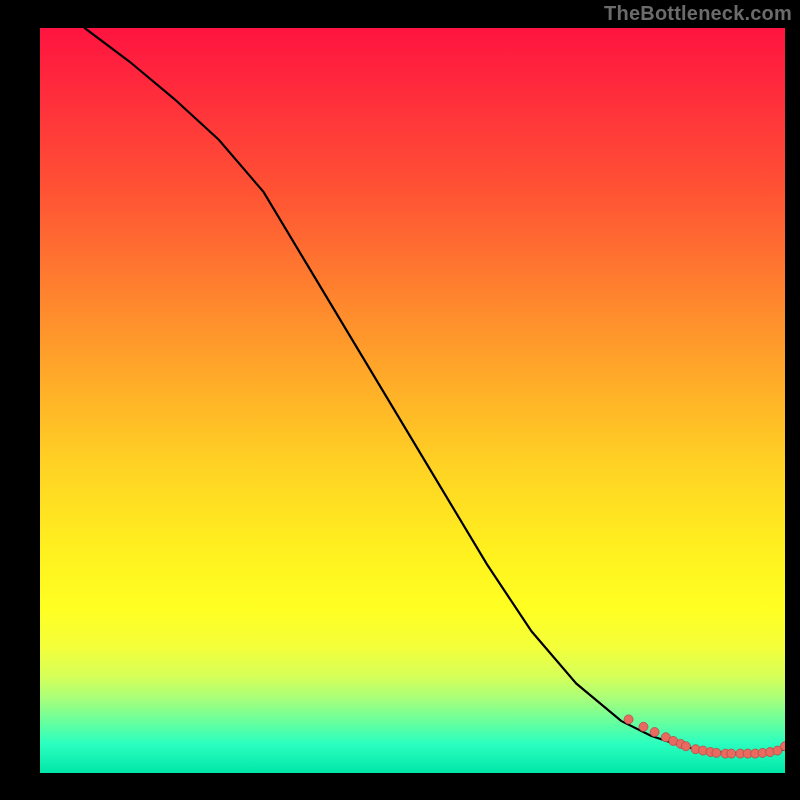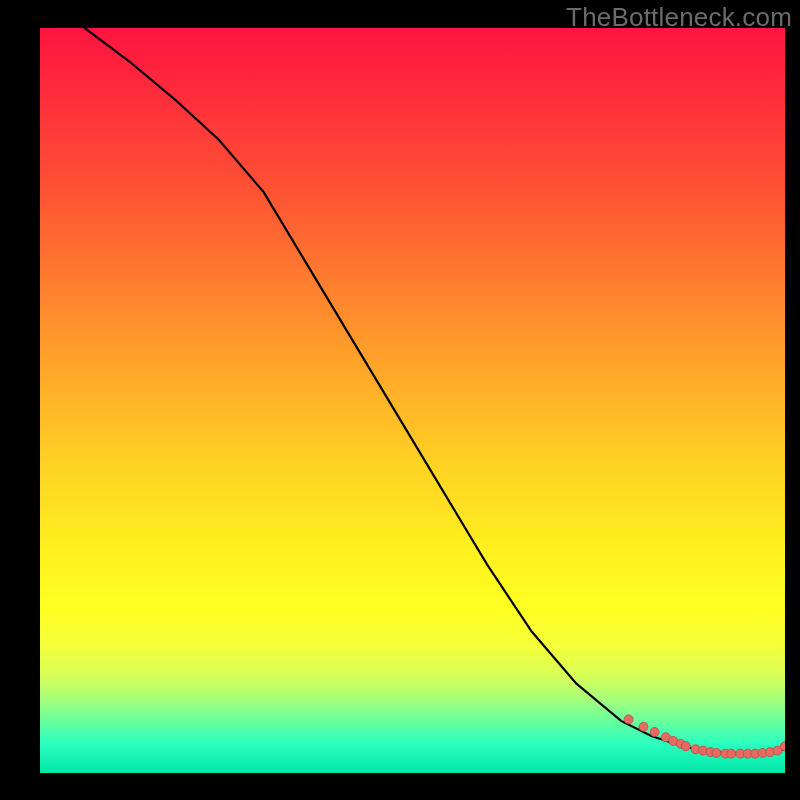--- a/index.html
+++ b/index.html
@@ -15,22 +15,22 @@
     position: relative;
     width: 800px;
     height: 800px;
     background: #000;
   }
   .watermark {
     position: absolute;
     top: 2px;
     right: 8px;
     color: #6b6b6b;
-    font-size: 26px;
-    font-weight: 400;
+    font-size: 20px;
+    font-weight: 700;
     letter-spacing: 0.2px;
   }
   .plot-area {
     position: absolute;
     left: 40px;
     top: 28px;
     width: 745px;
     height: 745px;
     background: linear-gradient(to bottom,
       #ff1440 0%,

